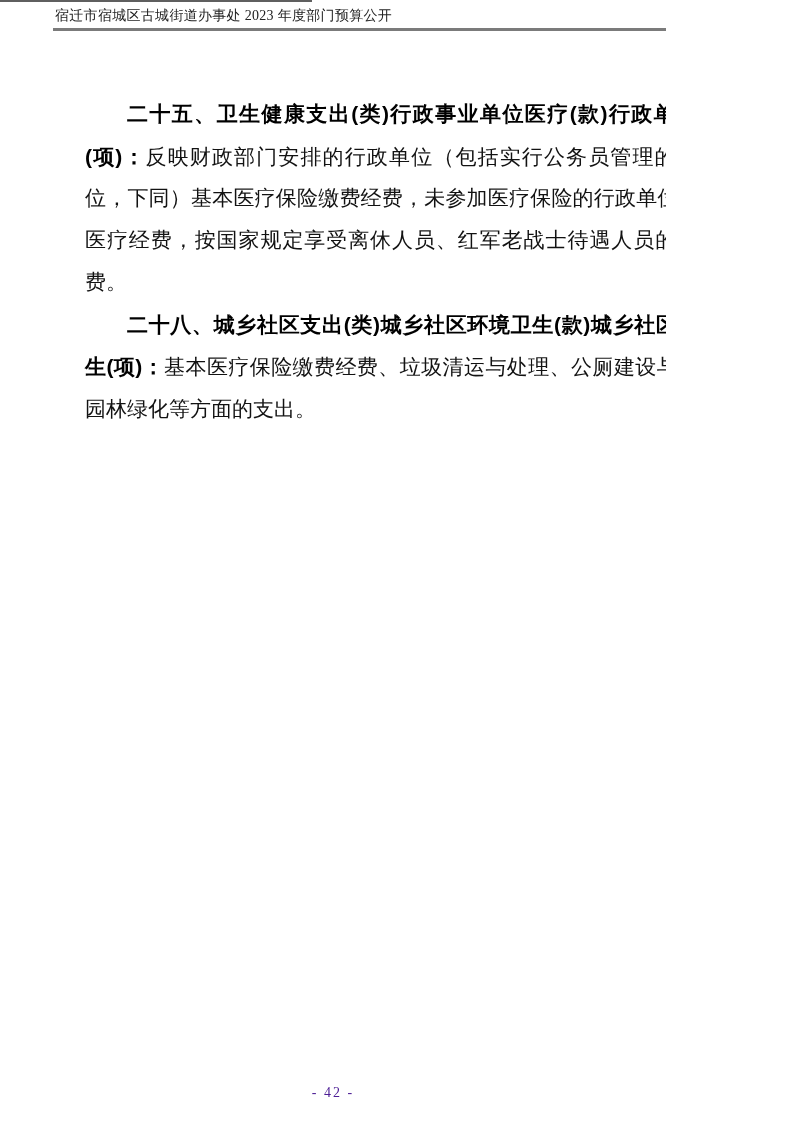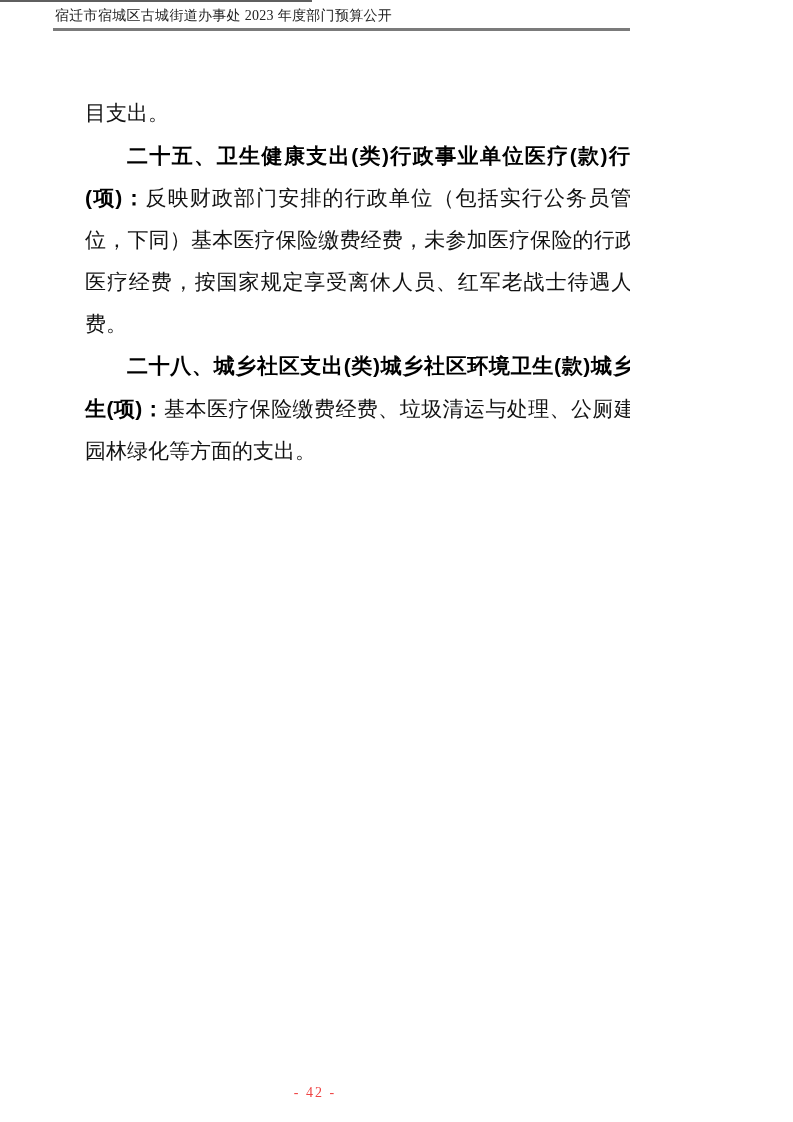--- a/index.html
+++ b/index.html
@@ -8,20 +8,21 @@
     background: #ffffff;
   }
   .page {
     position: relative;
     width: 630px;
     height: 1122px;
     background: #ffffff;
     font-family: "Liberation Serif", "DejaVu Serif", serif;
     color: #1a1a1a;
     overflow: hidden;
+    padding-left: 36px;
   }
   .top-edge-line {
     position: absolute;
     top: 0;
     left: 0;
     width: 312px;
     height: 2px;
     background: #5f5f5f;
   }
   .header {
@@ -65,41 +66,38 @@
     color: #000000;
   }
   .footer {
     position: absolute;
     left: 0;
     right: 0;
     top: 1085px;
     text-align: center;
     font-size: 14px;
     letter-spacing: 2px;
-    color: #ef4444;
+    color: #4c1d95;
   }
 </style>
 </head>
 <body>
 
 <div class="page">
 
   <div class="top-edge-line"></div>
 
   <div class="header">
     <span>宿迁市宿城区古城街道办事处 2023 年度部门预算公开</span>
   </div>
 
   <div class="header-rule"></div>
 
   <div class="content">
 
-    <p class="para">
-      <span>目支出。</span>
-    </p>
 
     <p class="para indent">
       <span class="lead">二十五、卫生健康支出(类)行政事业单位医疗(款)行政单位医疗(项)：</span><span>反映财政部门安排的行政单位（包括实行公务员管理的事业单位，下同）基本医疗保险缴费经费，未参加医疗保险的行政单位的公费医疗经费，按国家规定享受离休人员、红军老战士待遇人员的医疗经费。</span>
     </p>
 
 
 
     <p class="para indent">
       <span class="lead">二十八、城乡社区支出(类)城乡社区环境卫生(款)城乡社区环境卫生(项)：</span><span>基本医疗保险缴费经费、垃圾清运与处理、公厕建设与维护、园林绿化等方面的支出。</span>
     </p>

